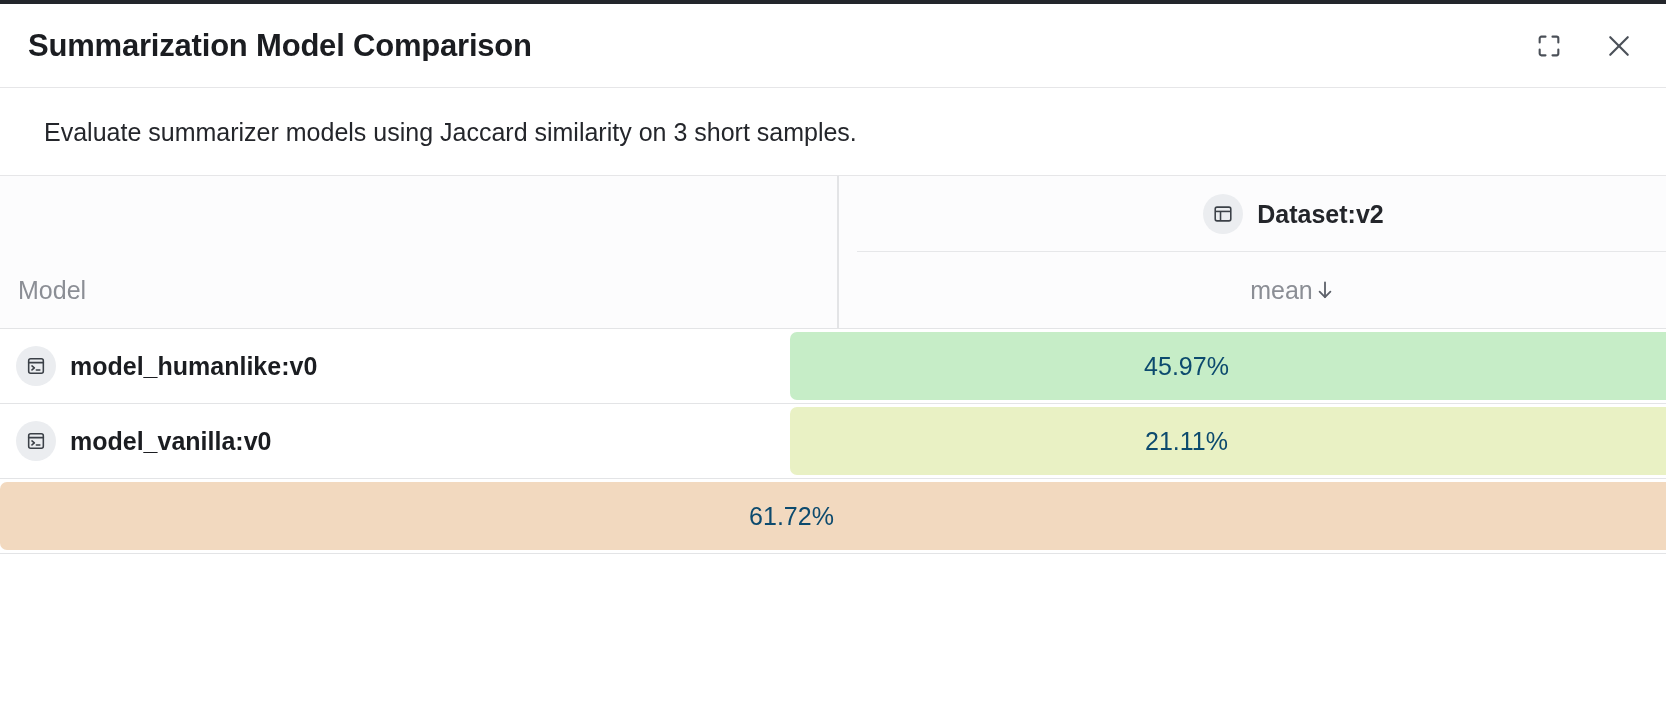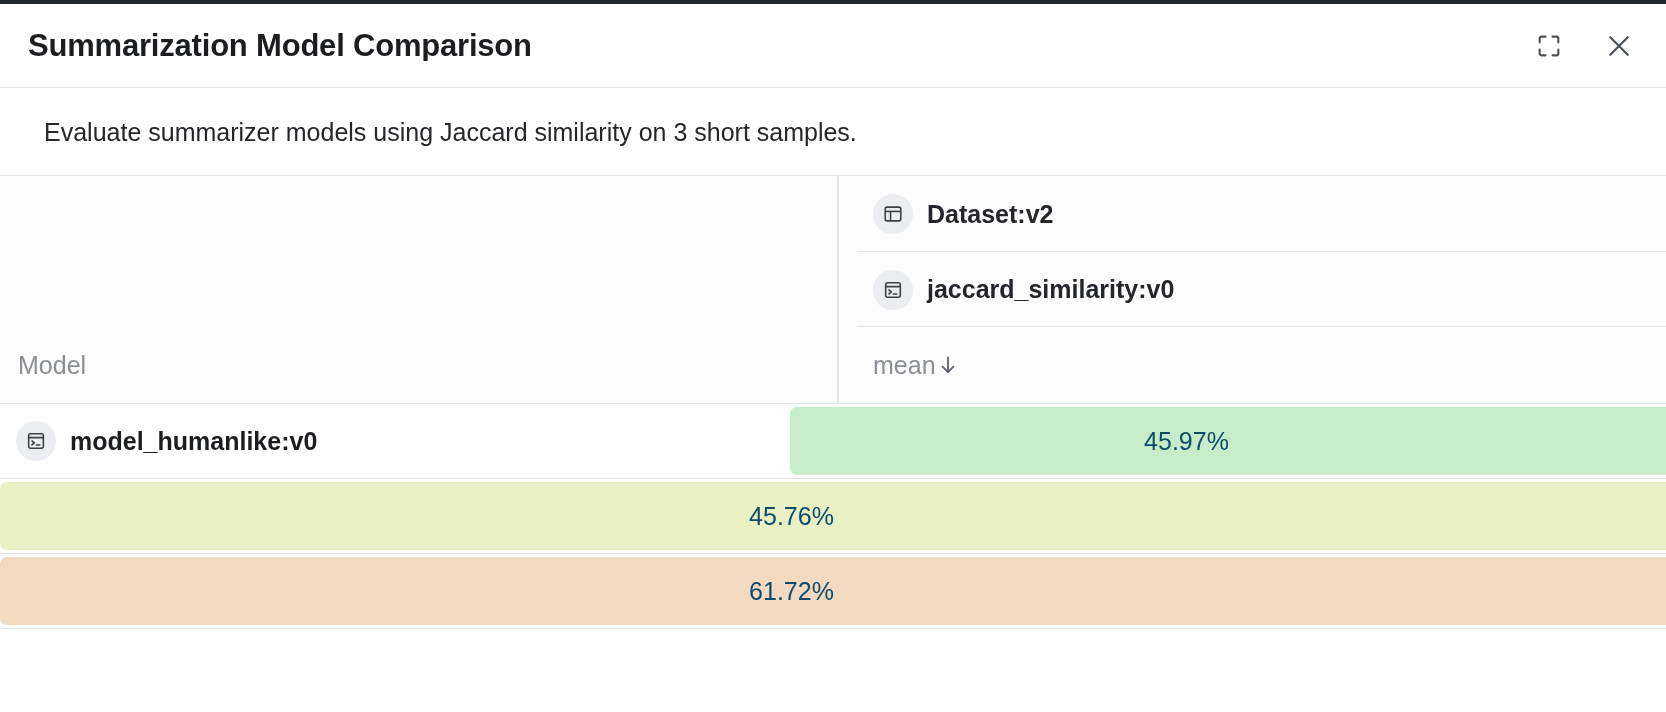--- a/index.html
+++ b/index.html
@@ -107,23 +107,24 @@
     display: flex;
     align-items: center;
     padding-left: 16px;
   }
 
   .h-right {
     flex: 1 1 auto;
     position: relative;
     display: flex;
     align-items: center;
-    padding-left: 34px;
+    padding-left: 82px;
     border-left: 2px solid #e3e4e6;
     margin-left: 47px;
+    justify-content: center;
   }
   
 
   .h-right.sep-bottom::after {
     content: "";
     position: absolute;
     left: 18px;
     right: 0;
     bottom: 0;
     height: 1px;
@@ -264,34 +265,20 @@
             <svg width="22" height="22" viewBox="0 0 24 24" fill="none" stroke="#3b4047" stroke-width="1.7" stroke-linejoin="round">
               <rect x="3.5" y="4.5" width="17" height="15" rx="2"></rect>
               <path d="M3.5 9.2 H20.5"></path>
               <path d="M9.3 9.2 V19.5"></path>
             </svg>
           </span>
           <span class="h-label">Dataset:v2</span>
         </div>
       </div>
 
-      <div class="hrow hrow-metric">
-        <div class="h-left"></div>
-        <div class="h-right sep-bottom">
-          <span class="badge">
-            <svg width="22" height="22" viewBox="0 0 24 24" fill="none" stroke="#3b4047" stroke-width="1.7" stroke-linejoin="round" stroke-linecap="round">
-              <rect x="4" y="4" width="16" height="16" rx="2.2"></rect>
-              <path d="M4 8.3 H20"></path>
-              <path d="M7.6 11.9 L10.2 14.1 L7.6 16.3"></path>
-              <path d="M12.4 16.4 H16.2"></path>
-            </svg>
-          </span>
-          <span class="h-label">jaccard_similarity:v0</span>
-        </div>
-      </div>
 
       <div class="hrow hrow-labels">
         <div class="h-left">
           <span class="col-label col-label-model">Model</span>
         </div>
         <div class="h-right">
           <span class="sort-wrap">
             <span class="col-label">mean</span>
             <span style="display:flex;align-items:center;">
               <svg width="24" height="26" viewBox="0 0 24 24" fill="none" stroke="#5c6069" stroke-width="1.8" stroke-linecap="round" stroke-linejoin="round">
@@ -319,23 +306,34 @@
           </span>
           <span class="model-name">model_humanlike:v0</span>
         </div>
         <div class="cell-value">
           <span class="value-pill" style="background:#c6edc7;"></span>
           <span class="value-text">45.97%</span>
         </div>
       </div>
 
       <div class="trow">
+        <div class="cell-model">
+          <span class="badge">
+            <svg width="22" height="22" viewBox="0 0 24 24" fill="none" stroke="#3b4047" stroke-width="1.7" stroke-linejoin="round" stroke-linecap="round">
+              <rect x="4" y="4" width="16" height="16" rx="2.2"></rect>
+              <path d="M4 8.3 H20"></path>
+              <path d="M7.6 11.9 L10.2 14.1 L7.6 16.3"></path>
+              <path d="M12.4 16.4 H16.2"></path>
+            </svg>
+          </span>
+          <span class="model-name">model_vanilla:v0</span>
+        </div>
         <div class="cell-value">
           <span class="value-pill" style="background:#e9f1c4;"></span>
-          <span class="value-text">45.76%</span>
+          <span class="value-text">21.11%</span>
         </div>
       </div>
 
       <div class="trow">
         <div class="cell-value">
           <span class="value-pill" style="background:#f2d9bf;"></span>
           <span class="value-text">61.72%</span>
         </div>
       </div>
 

